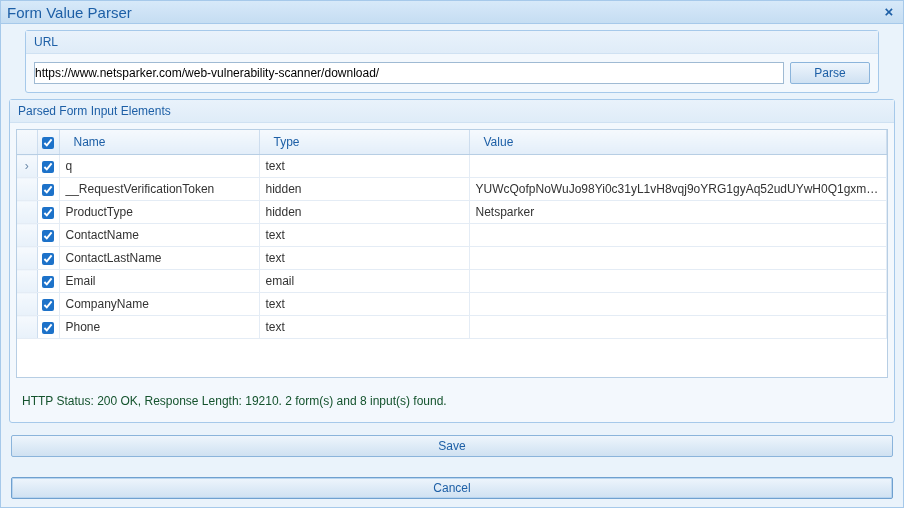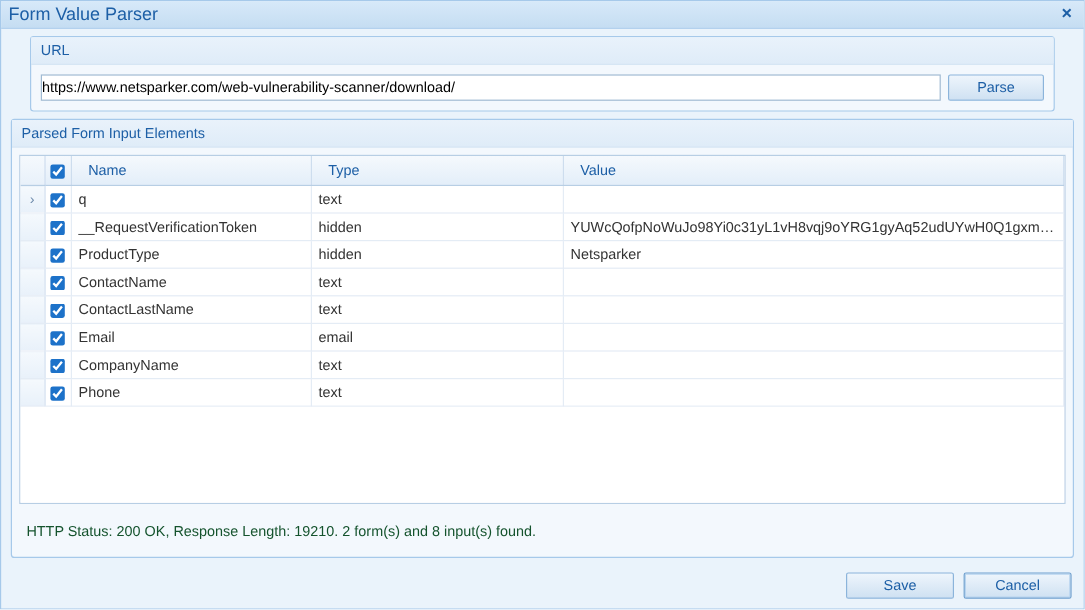--- a/index.html
+++ b/index.html
@@ -163,22 +163,23 @@
     background: #fff;
   }
   .status-line {
     padding: 10px 12px 14px 12px;
     color: #14532d;
     font-size: 12px;
   }
   .footer {
     display: flex;
     justify-content: flex-end;
-    gap: 8px;
+    gap: 20px;
     padding: 6px 10px 8px 10px;
+    flex-direction: column;
   }
   .footer .btn { min-width: 90px; }
 </style>
 </head>
 <body>
 
 <div class="window">
 
   <div class="titlebar">
     <span>Form Value Parser</span>

